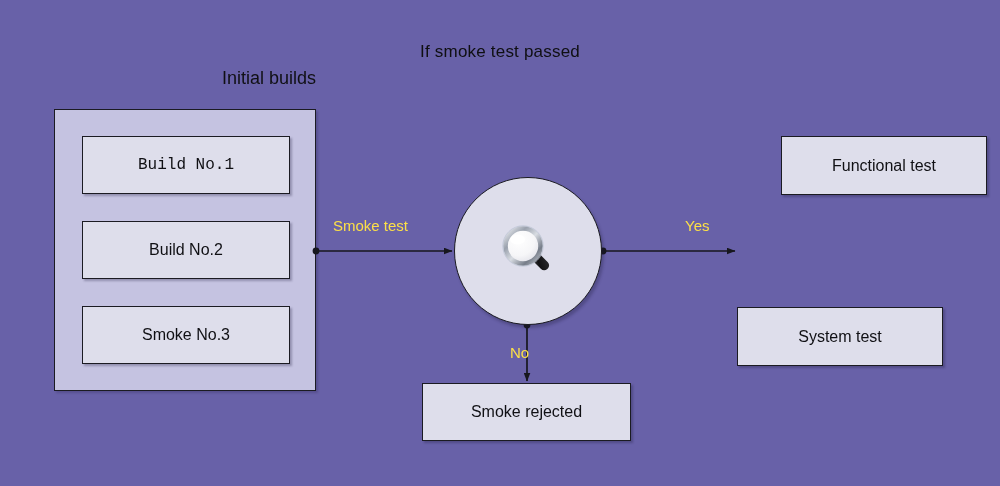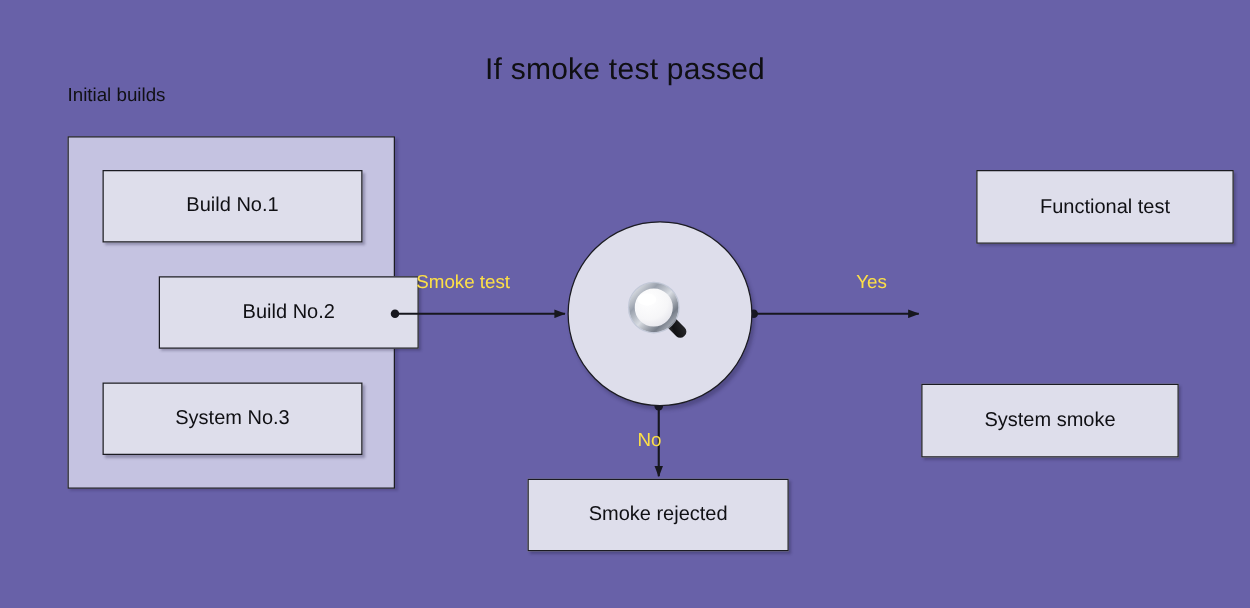--- a/index.html
+++ b/index.html
@@ -17,31 +17,31 @@
     position: relative;
     width: 1000px;
     height: 486px;
   }
   .title {
     position: absolute;
     left: 0;
     top: 42px;
     width: 1000px;
     text-align: center;
-    font-size: 24px;
+    font-size: 17px;
     color: #0f0f12;
     letter-spacing: 0.2px;
   }
   .group-label {
     position: absolute;
     left: 54px;
     top: 68px;
     width: 262px;
-    text-align: left;
-    font-size: 15px;
+    text-align: right;
+    font-size: 18px;
     color: #101014;
   }
   .builds-container {
     position: absolute;
     left: 54px;
     top: 109px;
     width: 262px;
     height: 282px;
     background: #c5c3e1;
     border: 1.5px solid #1b1b22;
@@ -54,22 +54,22 @@
     border: 1.5px solid #1b1b22;
     box-sizing: border-box;
     display: flex;
     align-items: center;
     justify-content: center;
     font-size: 16px;
     color: #101014;
     box-shadow: 2px 2px 2px rgba(30,25,60,0.30);
   }
   .build-box { left: 82px; width: 208px; height: 58px; }
-  .build-1 { top: 136px; }
-  .build-2 { top: 221px; margin-left: 45px; }
+  .build-1 { top: 136px; font-family: Liberation Mono, monospace; }
+  .build-2 { top: 221px; }
   .build-3 { top: 306px; }
   .right-box { left: 737px; width: 206px; height: 59px; }
   .right-1 { top: 136px; margin-left: 44px; }
   .right-2 { top: 221px; }
   .right-3 { top: 307px; }
   .rejected-box { left: 422px; top: 383px; width: 209px; height: 58px; }
   .decision-circle {
     position: absolute;
     left: 454px;
     top: 177px;
@@ -112,21 +112,21 @@
 <div id="canvas">
 
   <div class="title">If smoke test passed</div>
 
   <div class="group-label">Initial builds</div>
 
   <div class="builds-container"></div>
 
   <div class="node-box build-box build-1">Build No.1</div>
   <div class="node-box build-box build-2">Build No.2</div>
-  <div class="node-box build-box build-3">System No.3</div>
+  <div class="node-box build-box build-3">Smoke No.3</div>
 
   <svg class="edges" viewBox="0 0 1000 486">
     <defs>
       <marker id="arrowhead" markerWidth="9" markerHeight="7" refX="8.5" refY="3.5" orient="auto" markerUnits="userSpaceOnUse">
         <polygon points="0 0, 9 3.5, 0 7" fill="#17171e"></polygon>
       </marker>
       <radialGradient id="lensGrad" cx="38%" cy="32%" r="70%">
         <stop offset="0%" stop-color="#ffffff"></stop>
         <stop offset="65%" stop-color="#f6f6f8"></stop>
         <stop offset="100%" stop-color="#e3e3ea"></stop>
@@ -164,17 +164,17 @@
     <circle cx="25" cy="25" r="17.5" fill="url(#lensGrad)" stroke="url(#ringGrad)" stroke-width="4.6"></circle>
     <circle cx="25" cy="25" r="20.2" fill="none" stroke="#b9c2d2" stroke-width="1" opacity="0.75"></circle>
     <ellipse cx="19.5" cy="18.5" rx="7.5" ry="5" fill="#ffffff" opacity="0.85"></ellipse>
   </svg>
 
   <div class="edge-label label-smoke">Smoke test</div>
   <div class="edge-label label-yes">Yes</div>
   <div class="edge-label label-no">No</div>
 
   <div class="node-box right-box right-1">Functional test</div>
-  <div class="node-box right-box right-3">System smoke</div>
+  <div class="node-box right-box right-3">System test</div>
 
   <div class="node-box rejected-box">Smoke rejected</div>
 
 </div>
 
 </body></html>

